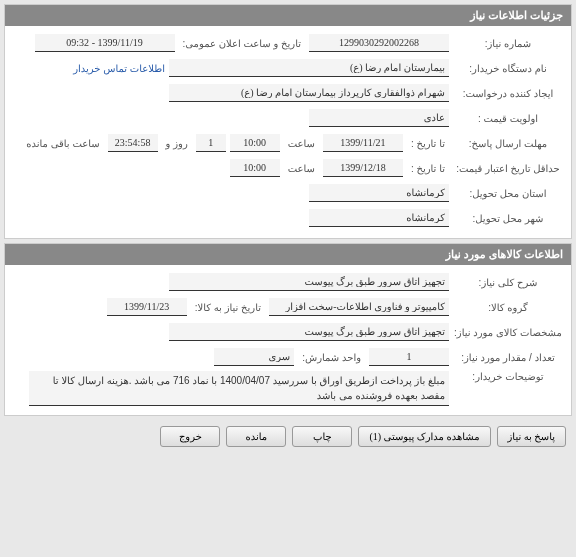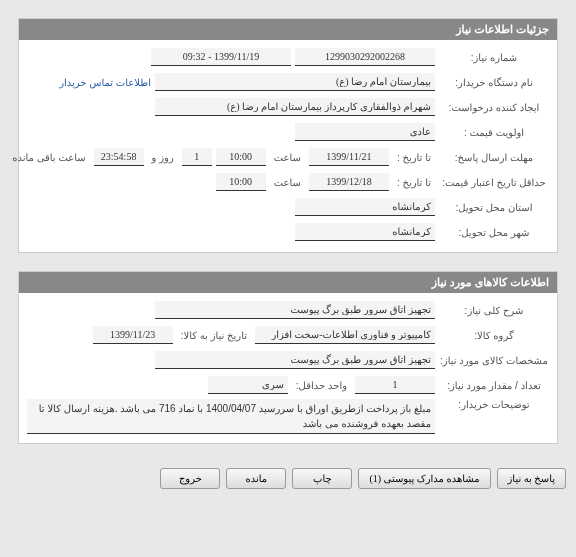--- a/index.html
+++ b/index.html
@@ -4,21 +4,21 @@
 <style>
 * { box-sizing: border-box; margin: 0; padding: 0; }
 body {
   font-family: Tahoma, Arial, sans-serif;
   font-size: 11px;
   background: #e8e8e8;
   color: #333;
   width: 576px;
   direction: rtl;
 }
-.panel { background: #fff; border: 1px solid #ccc; margin: 18px; }
+.panel { background: #fff; border: 1px solid #ccc; margin: 4px; }
 .header-bar {
   background: #888;
   color: #fff;
   padding: 4px 8px;
   font-weight: bold;
   font-size: 11px;
 }
 .form-body { padding: 6px 8px; }
 .row {
   display: flex;
@@ -88,20 +88,21 @@
 </head>
 <body>
 
 <div class="panel">
   <div class="header-bar">جزئیات اطلاعات نیاز</div>
   <div class="form-body">
 
     <div class="row">
       <span class="lbl">شماره نیاز:</span>
       <input class="inp num w-med" readonly="" value="1299030292002268" style="">
+      <span class="lbl2">تاریخ و ساعت اعلان عمومی:</span>
       <input class="inp num w-med" readonly="" value="1399/11/19 - 09:32" style="">
     </div>
 
     <div class="row">
       <span class="lbl">نام دستگاه خریدار:</span>
       <input class="inp txt w-long" readonly="" value="بیمارستان امام رضا (ع)" style="">
       <span class="link-blue">اطلاعات تماس خریدار</span>
     </div>
 
     <div class="row">
@@ -164,21 +165,21 @@
     </div>
 
     <div class="row">
       <span class="lbl">مشخصات کالای مورد نیاز:</span>
       <input class="inp txt w-long" readonly="" value="تجهیز اتاق سرور طبق برگ پیوست" style="">
     </div>
 
     <div class="row">
       <span class="lbl">تعداد / مقدار مورد نیاز:</span>
       <input class="inp num w-sm" readonly="" value="1" style="">
-      <span class="lbl2">واحد حداقل:</span>
+      <span class="lbl2">واحد شمارش:</span>
       <input class="inp txt w-sm" readonly="" value="سری" style="">
     </div>
 
     <div class="row" style="align-items:flex-start">
       <span class="lbl">توضیحات خریدار:</span>
       <div class="textarea-like">مبلغ باز پرداخت ازطریق اوراق با سررسید 1400/04/07 با نماد 716 می باشد .هزینه ارسال کالا تا مقصد بعهده فروشنده می باشد</div>
     </div>
 
   </div>
 </div>

